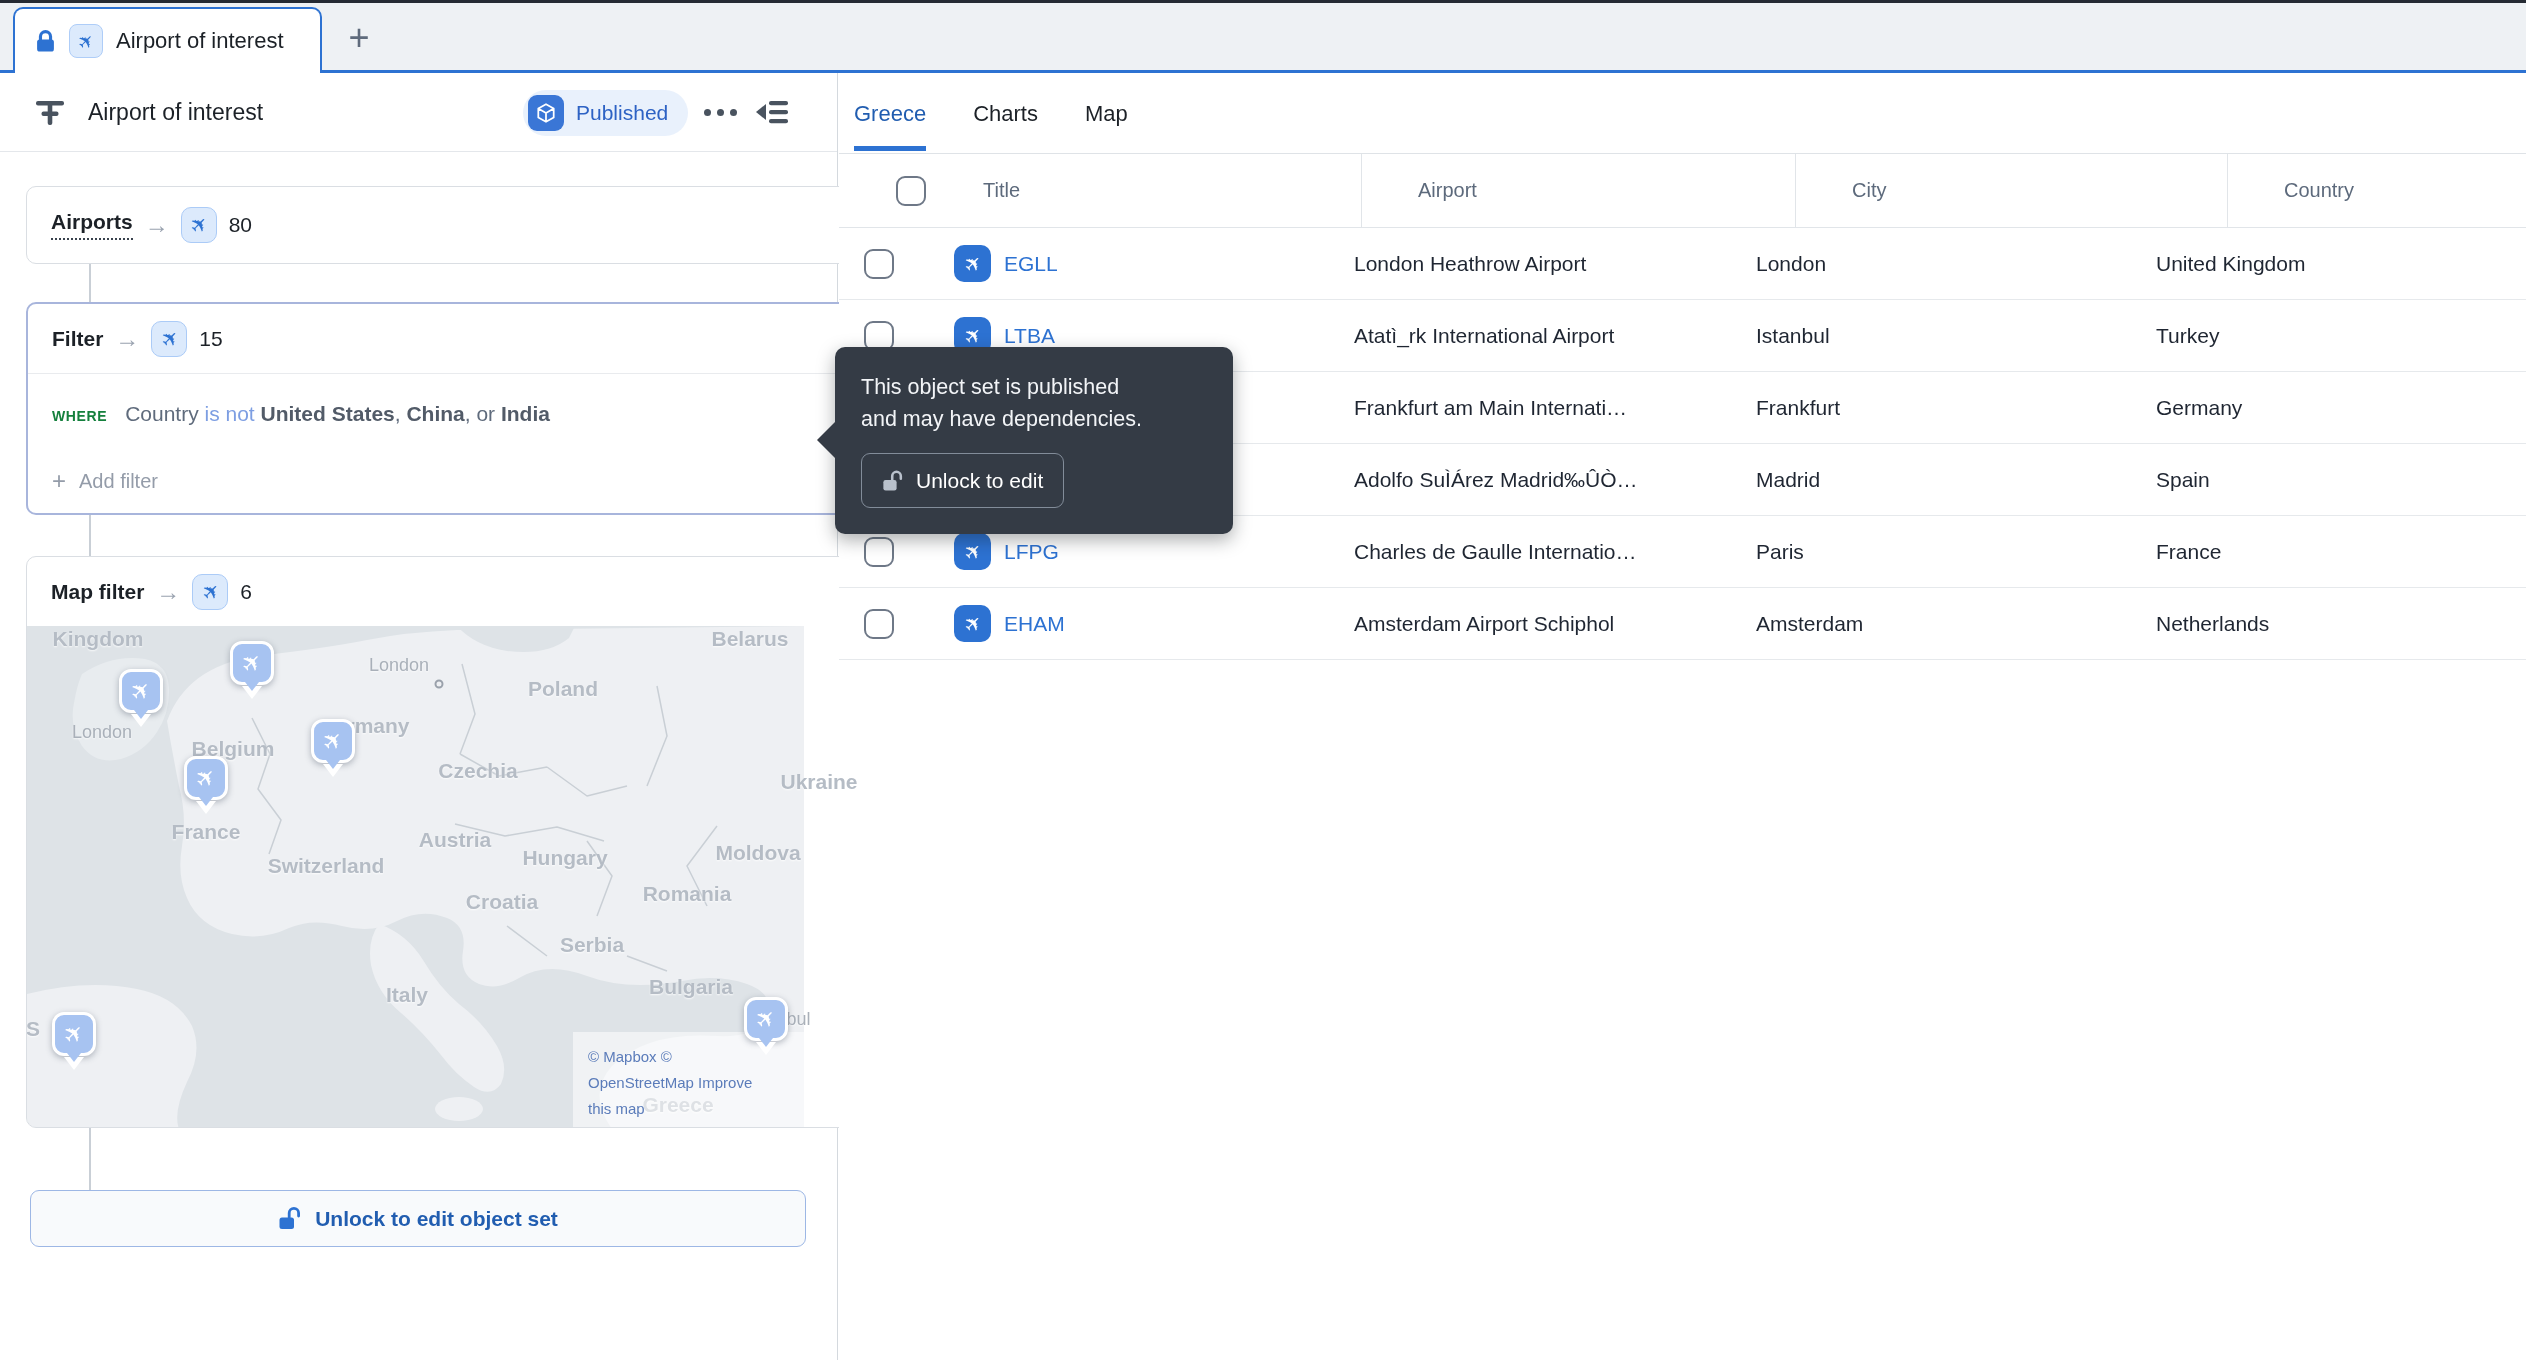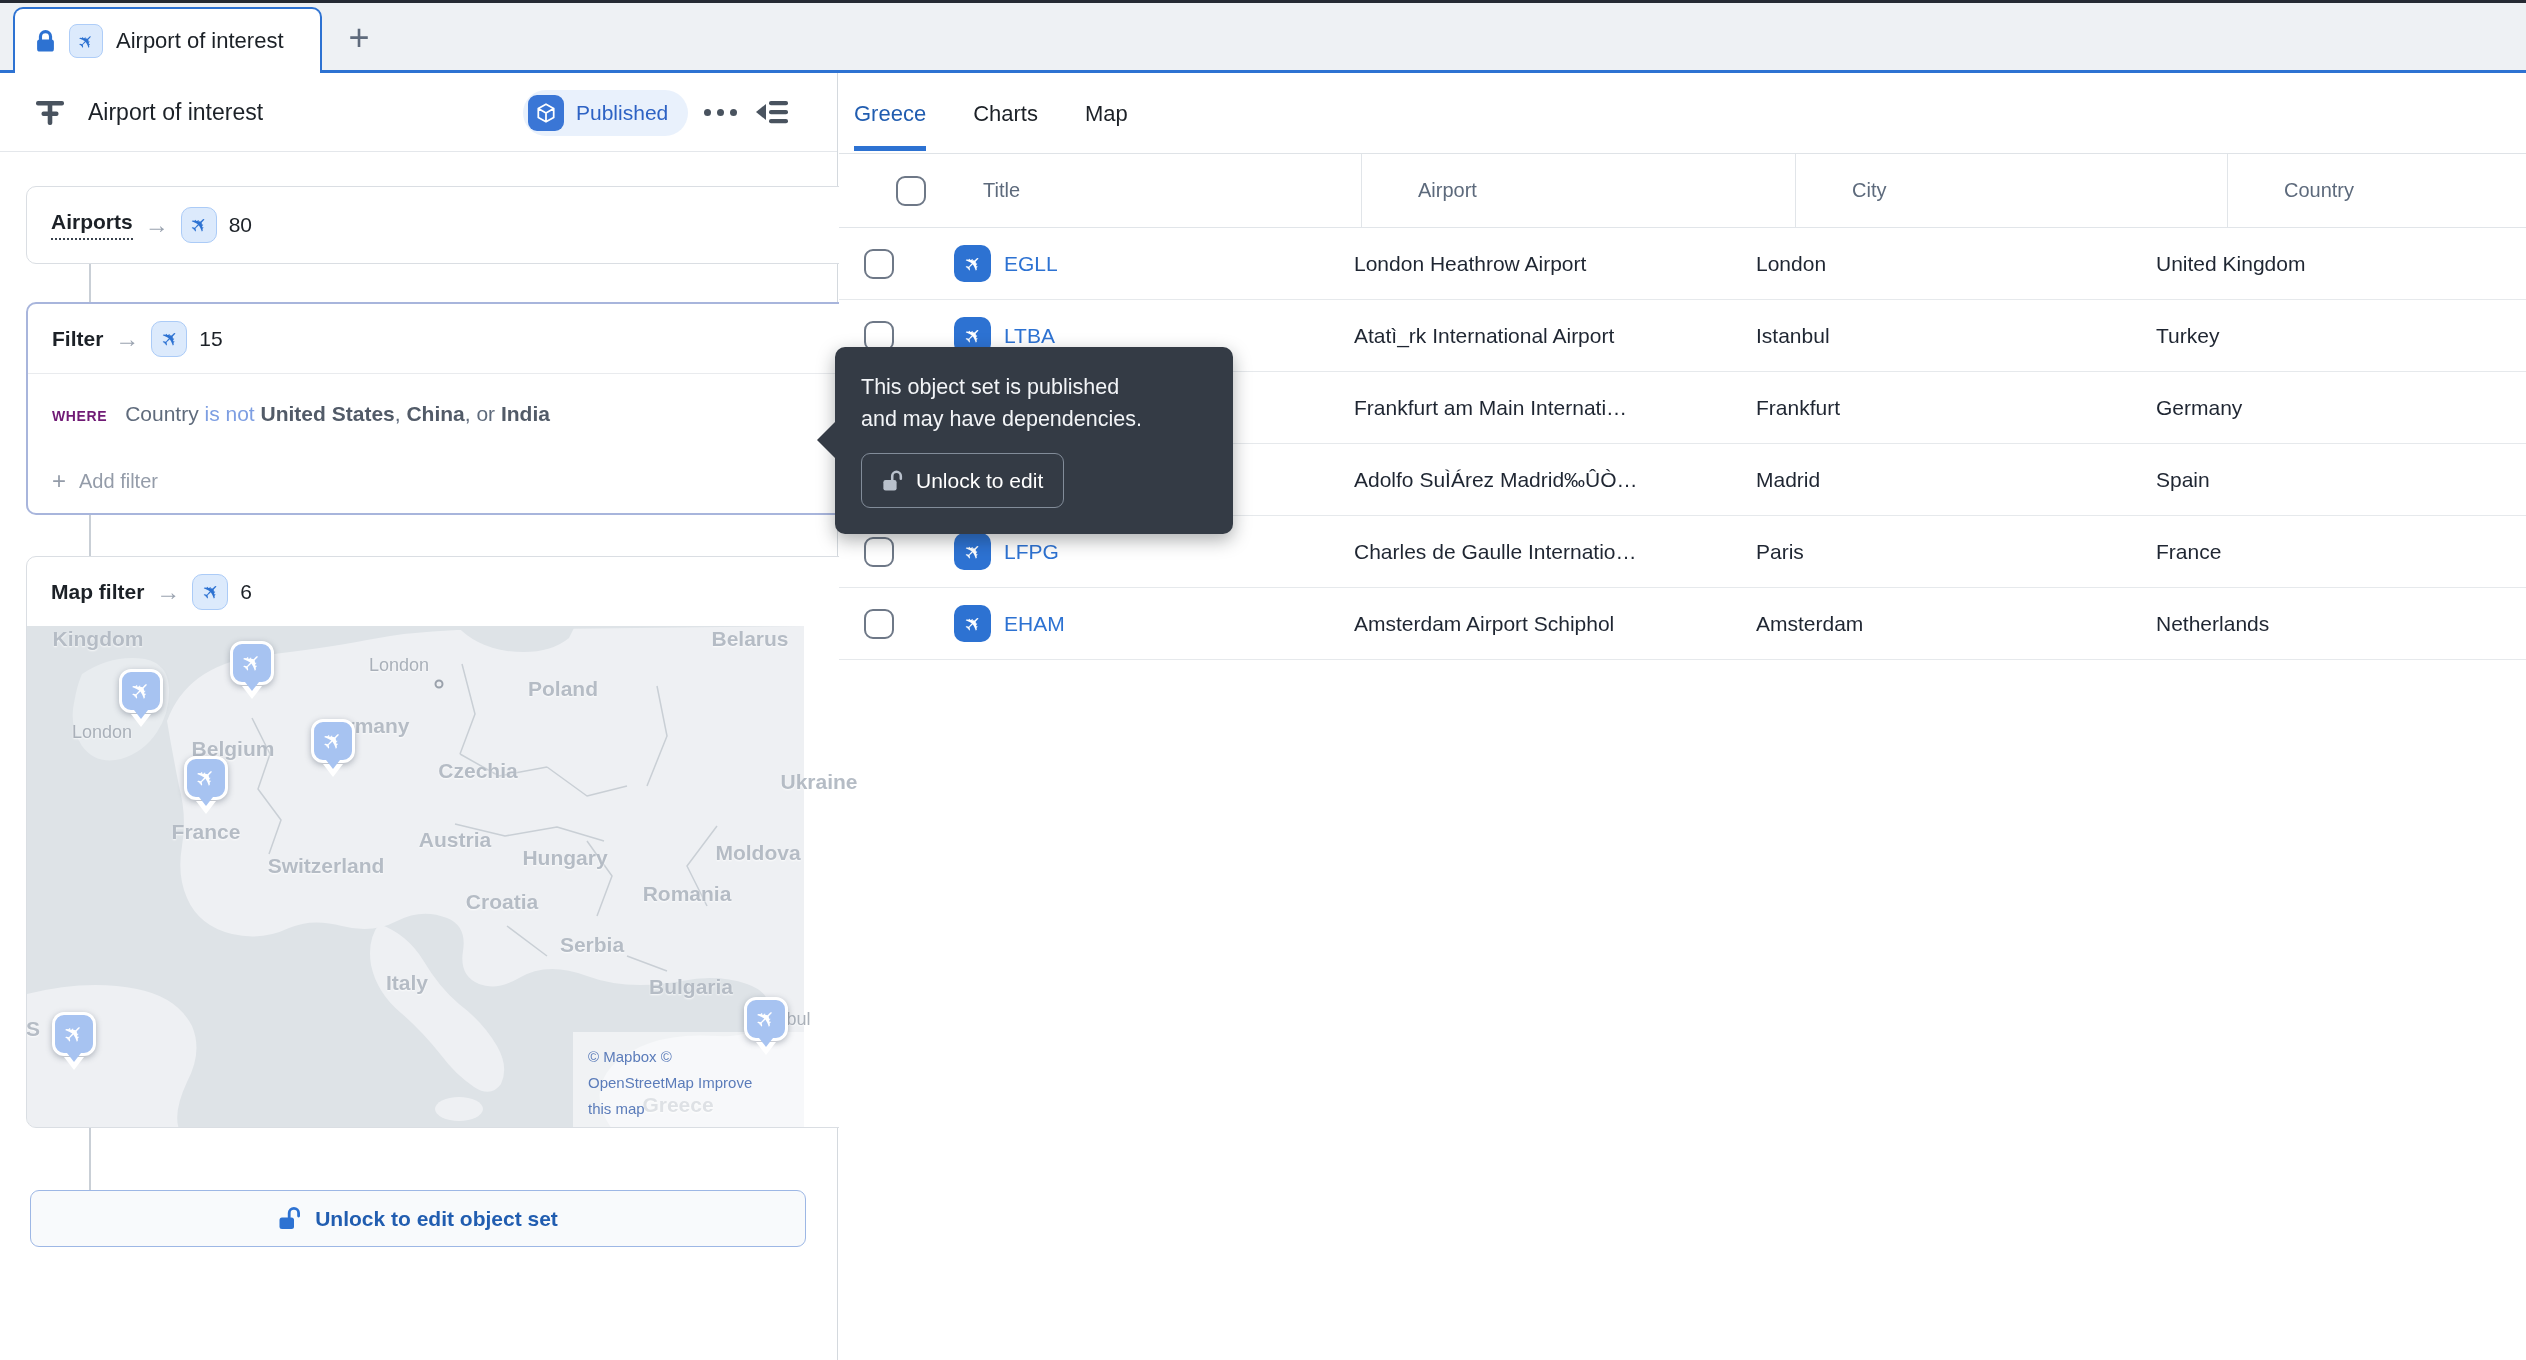--- a/index.html
+++ b/index.html
@@ -58,21 +58,21 @@
   .chip-light { width:36px; height:36px; border-radius:10px; background:#dceafc; border:1.5px solid #abcbf7; }
   .chip-light .plane { font-size:21px; color:#2d72d2; }
   .count { font-size:21px; color:#1c2127; }
 
   .card-airports { top:113px; height:78px; }
   .card-airports .card-head { height:75px; }
 
   .card-filter { top:229px; height:213px; border:2px solid #a8b5dc; }
   .filter-divider { height:1px; background:#e9ebee; }
   .where-row { display:flex; align-items:baseline; gap:18px; padding:25px 24px 0; }
-  .where-label { font-size:14px; font-weight:600; letter-spacing:.6px; color:#701a75; flex:none;text-align:center; }
+  .where-label { font-size:14px; font-weight:600; letter-spacing:.6px; color:#15803d; flex:none;text-align:center; }
   .clause { font-size:21px; color:#5f6b7c; line-height:30px; }
   .tok-bold { font-weight:700; color:#525b68; }
   .tok-link { color:#7d9ee2; }
   .add-filter { position:absolute; left:24px; bottom:18px; display:flex; align-items:center;
     gap:13px; color:#949ca9; font-size:20px; }
   .add-filter .plus { font-size:24px; font-weight:300; color:#949ca9; }
 
   .card-mapfilter { top:483px; height:572px; overflow:hidden; }
   .map { position:absolute; left:0; top:69px; width:777px; height:503px; background:#dee3e7; }
   .map svg.base { position:absolute; inset:0; }
@@ -254,21 +254,21 @@
           <div class="map-label" style="left: 792px; top: 156px;">Ukraine</div>
           <div class="map-label" style="left: 179px; top: 206px;">France</div>
           <div class="map-label" style="left: 428px; top: 214px;">Austria</div>
           <div class="map-label" style="left: 299px; top: 240px;">Switzerland</div>
           <div class="map-label" style="left: 538px; top: 232px;">Hungary</div>
           <div class="map-label" style="left: 731px; top: 227px;">Moldova</div>
           <div class="map-label" style="left: 660px; top: 268px;">Romania</div>
           <div class="map-label" style="left: 475px; top: 276px;">Croatia</div>
           <div class="map-label" style="left: 565px; top: 319px;">Serbia</div>
           <div class="map-label" style="left: 664px; top: 361px;">Bulgaria</div>
-          <div class="map-label" style="left: 380px; top: 357px;">Italy</div>
+          <div class="map-label" style="left: 380px; top: 369px;">Italy</div>
           <div class="map-label" style="left: 651px; top: 479px;">Greece</div>
           <div class="map-label" style="left: 6px; top: 403px;">S</div>
           <div class="map-label city" style="left: 372px; top: 39px;">London</div>
           <div class="map-dot" style="left: 412px; top: 58px;"></div>
           <div class="map-label city" style="left: 75px; top: 106px;">London</div>
           <div class="map-label city" style="left: 752px; top: 393px;">Istanbul</div>
           <div class="marker" style="left: 114px; top: 65px;">
             <span class="plane">✈</span>
           </div>
           <div class="marker" style="left: 225px; top: 37px;">

